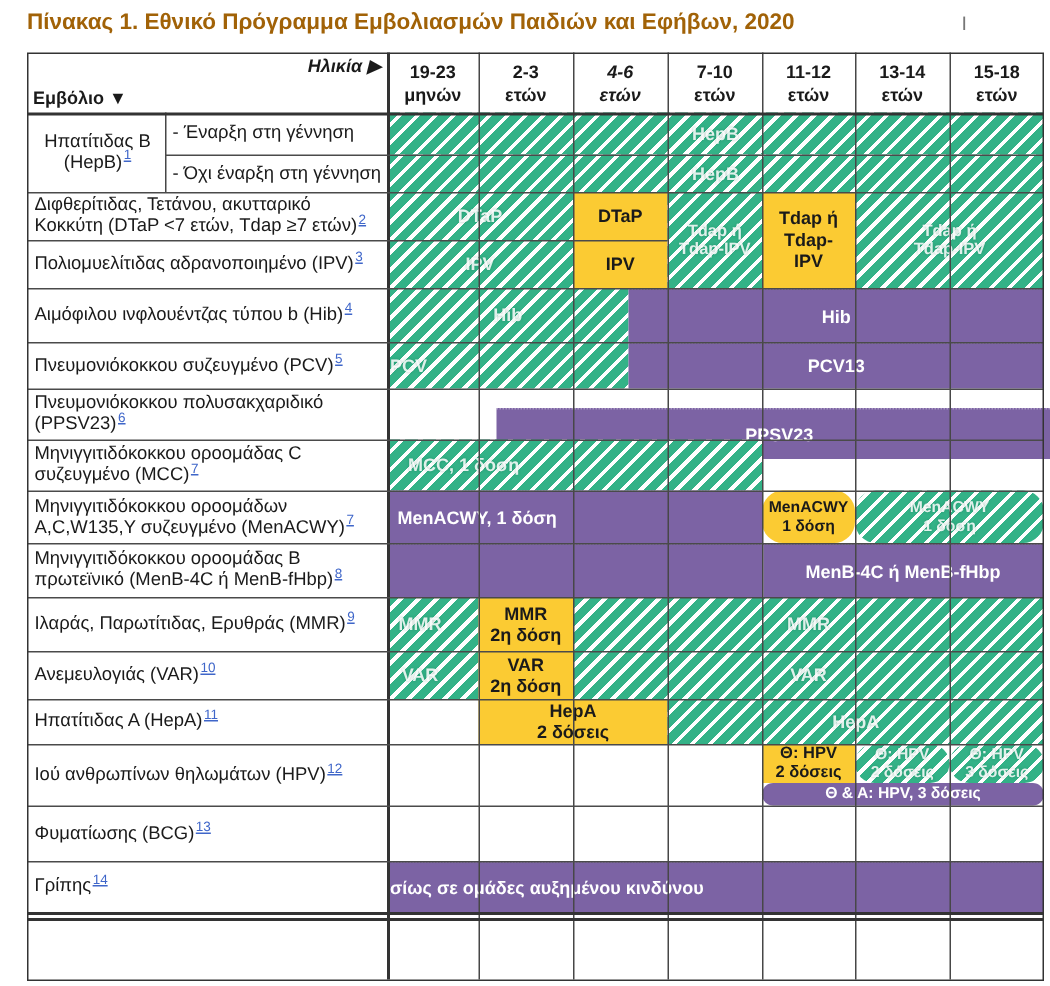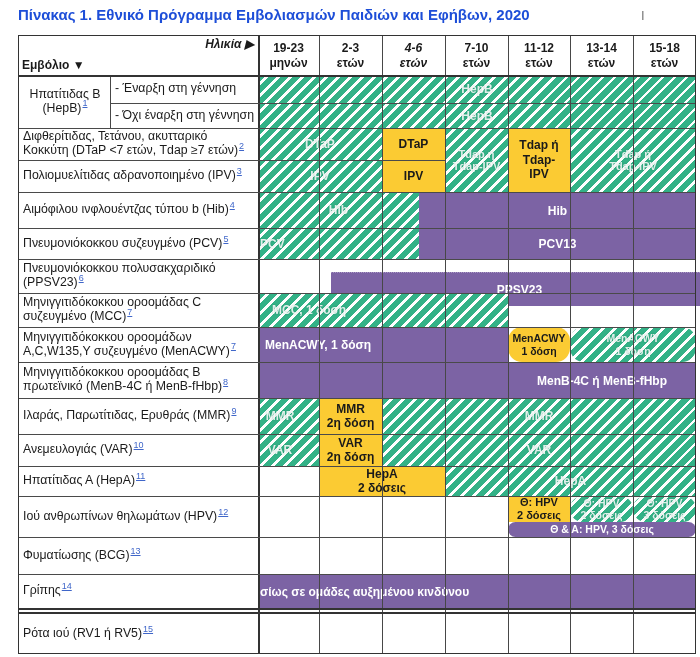--- a/index.html
+++ b/index.html
@@ -1,18 +1,18 @@
 <!DOCTYPE html>
 <html><head>
 <meta charset="utf-8">
 <style>
   html,body{margin:0;padding:0;background:#fff;}
   .page{position:relative;width:700px;height:657px;background:#fff;
         font-family:"Liberation Sans",sans-serif;color:#1a1a1a;overflow:hidden;}
-  .title{position:absolute;left:18px;top:6px;font-size:15px;font-weight:bold;color:#1d4ed8;white-space:nowrap;}
+  .title{position:absolute;left:18px;top:6px;font-size:15px;font-weight:bold;color:#a16207;white-space:nowrap;}
   .title-mark{position:absolute;left:641px;top:8px;font-size:13px;color:#777;}
 
   
   .frame{position:absolute;left:18px;top:35px;width:676px;height:617px;border:1.6px solid #333;z-index:5;pointer-events:none;}
   .vl{position:absolute;top:35px;height:618px;width:1px;background:#474747;z-index:4;}
   .vl.main{width:1.5px;background:#333;}
   .hl{position:absolute;left:18px;width:678px;height:1px;background:#4a4a4a;z-index:4;}
   .hl.thick{height:2px;background:#333;}
 
   
@@ -157,23 +157,20 @@
   </div>
   <div class="vcell" style="top:496px;height:41px;">
     <span><span>Ιού ανθρωπίνων θηλωμάτων (HPV)</span><sup class="fn">12</sup></span>
   </div>
   <div class="vcell" style="top:537px;height:37px;">
     <span><span>Φυματίωσης (BCG)</span><sup class="fn">13</sup></span>
   </div>
   <div class="vcell" style="top:574px;height:34px;">
     <span><span>Γρίπης</span><sup class="fn">14</sup></span>
   </div>
-  <div class="vcell" style="top:614px;height:39px;">
-    <span><span>Ρότα ιού (RV1 ή RV5)</span><sup class="fn">15</sup></span>
-  </div>
 
   <div class="band g bd-hepb1">HepB</div>
   <div class="band g bd-hepb2">HepB</div>
   <div class="band g bd-dtapg">DTaP</div>
   <div class="band y bd-dtapy">DTaP</div>
   <div class="band g bd-ipvg">IPV</div>
   <div class="band y bd-ipvy">IPV</div>
   <div class="band g bd-tdapg1">Tdap ή
 Tdap-IPV</div>
   <div class="band y bd-tdapy">Tdap ή

